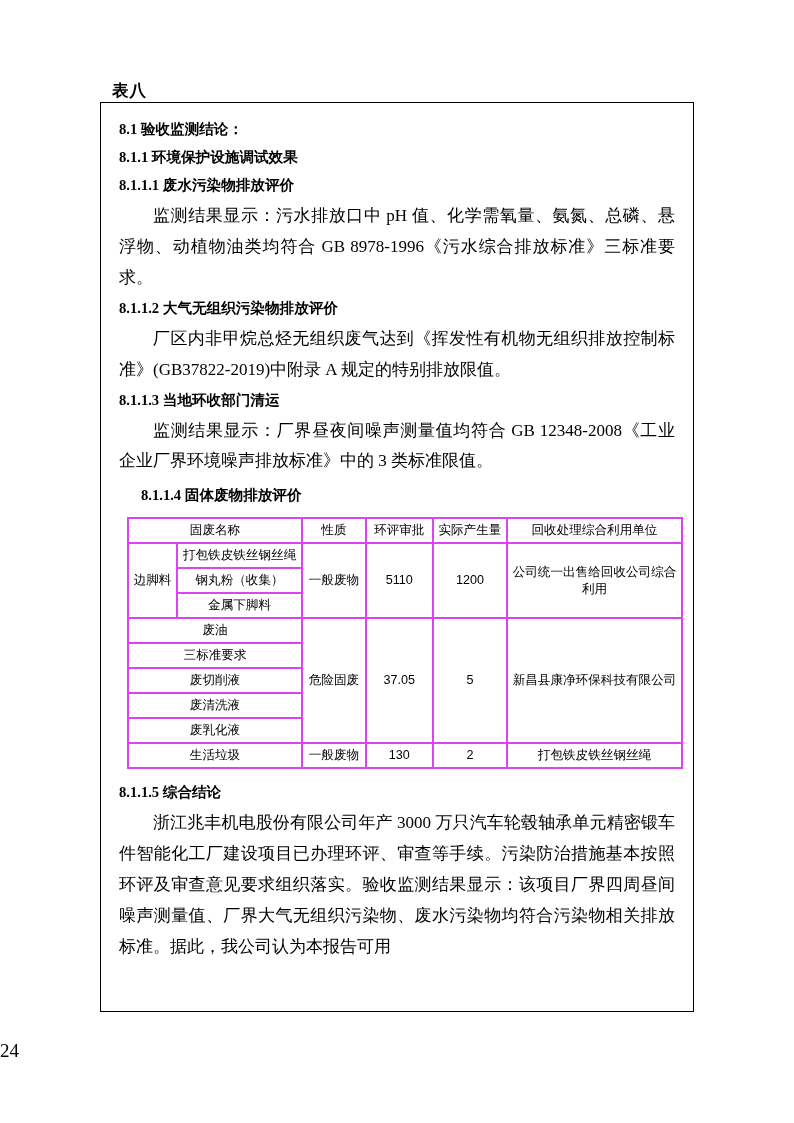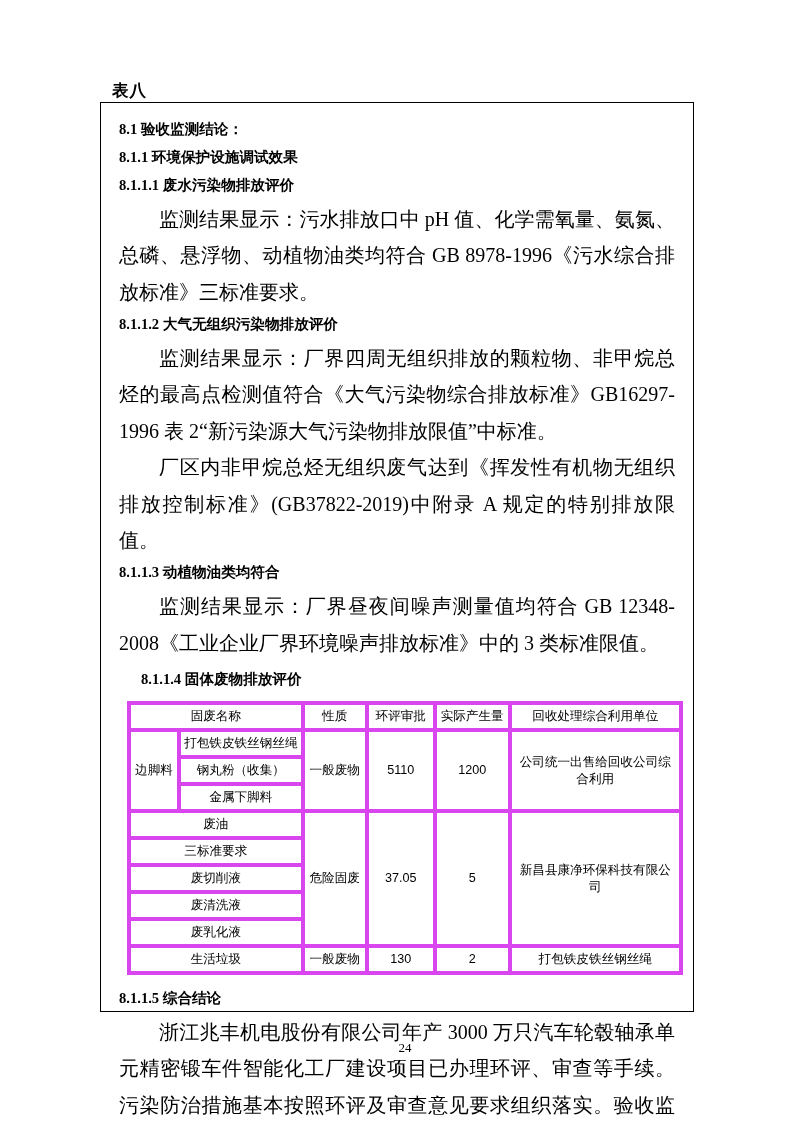--- a/index.html
+++ b/index.html
@@ -45,79 +45,78 @@
   .h-bold {
     font-weight: bold;
     font-size: 14.6px;
     margin: 2px 0 2px 0;
   }
   .h-bold.indent2 { margin-left: 22px; }
   p.para {
     margin: 0 0 0 0;
     text-indent: 2em;
     text-align: justify;
-    font-size: 20px;
+    font-size: 17px;
     line-height: 1.82;
   }
   .spacer-sm { height: 4px; }
   .spacer-md { height: 9px; }
   table.waste {
     border-collapse: collapse;
     margin: 8px 0 0 8px;
     width: 556px;
     font-size: 12.6px;
     font-family: "Liberation Sans", "DejaVu Sans", sans-serif;
   }
   table.waste th, table.waste td {
-    border: 4px solid #d946ef;
+    border: 2px solid #d946ef;
     text-align: center;
     vertical-align: middle;
     padding: 3px 2px;
     line-height: 1.35;
     font-weight: normal;
   }
   table.waste th {
     font-size: 12.6px;
   }
   .col-a { width: 46px; }
   .col-b { width: 128px; }
   .col-c { width: 62px; }
   .col-d { width: 64px; }
   .col-e { width: 72px; }
   .col-f { width: 184px; }
   .page-number {
     position: absolute;
-    left: 16px;
+    left: 0;
     right: 0;
     top: 1040px;
-    text-align: center;
-    font-size: 13px;
+    text-align: left;
+    font-size: 19px;
     font-family: "Liberation Serif", serif;
   }
 </style>
 </head>
 <body>
 
 <div class="page">
 
   <div class="doc-label">表八</div>
 
   <div class="frame">
     <div class="content">
 
       <div class="h-bold">8.1 验收监测结论：</div>
       <div class="h-bold">8.1.1 环境保护设施调试效果</div>
       <div class="h-bold">8.1.1.1 废水污染物排放评价</div>
       <p class="para">监测结果显示：污水排放口中 pH 值、化学需氧量、氨氮、总磷、悬浮物、动植物油类均符合 GB 8978-1996《污水综合排放标准》三标准要求。</p>
 
       <div class="h-bold">8.1.1.2 大气无组织污染物排放评价</div>
-      <p class="para">监测结果显示：厂界四周无组织排放的颗粒物、非甲烷总烃的最高点检测值符合《大气污染物综合排放标准》GB16297-1996 表 2“新污染源大气污染物排放限值”中标准。</p>
       <p class="para">厂区内非甲烷总烃无组织废气达到《挥发性有机物无组织排放控制标准》(GB37822-2019)中附录 A 规定的特别排放限值。</p>
 
-      <div class="h-bold">8.1.1.3 动植物油类均符合</div>
+      <div class="h-bold">8.1.1.3 当地环收部门清运</div>
       <p class="para">监测结果显示：厂界昼夜间噪声测量值均符合 GB 12348-2008《工业企业厂界环境噪声排放标准》中的 3 类标准限值。</p>
 
       <div class="spacer-sm"></div>
       <div class="h-bold indent2">8.1.1.4 固体废物排放评价</div>
 
       <table class="waste">
         <thead>
           <tr>
             <th class="col-a" colspan="2">固废名称</th>
             <th class="col-c">性质</th>

